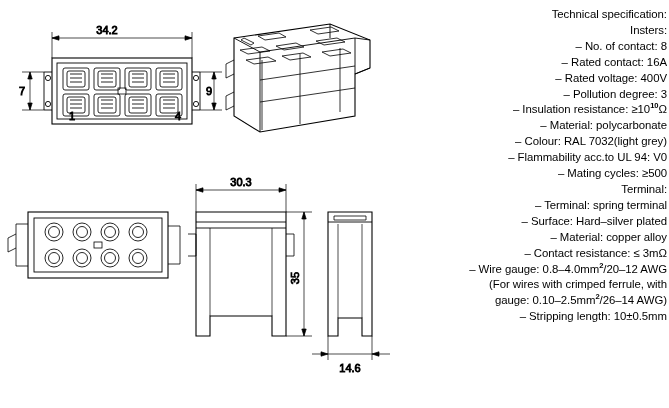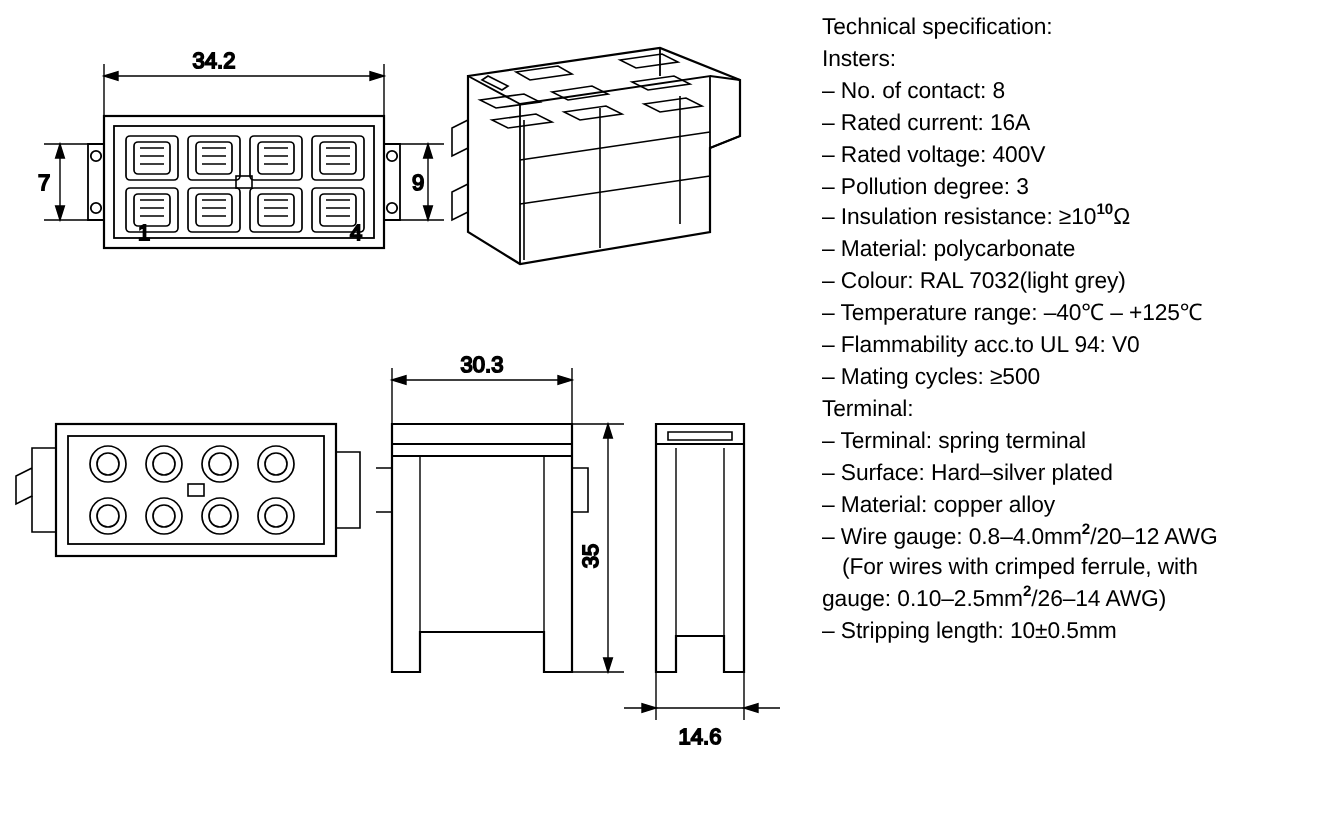--- a/index.html
+++ b/index.html
@@ -37,20 +37,21 @@
   }
   
   #spec {
     position: absolute;
     left: 411px;
     top: 7px;
     width: 256px;
     font-size: 11.4px;
     line-height: 15.9px;
     letter-spacing: -0.05px;
+    text-align: right;
   }
   .spec-line {
     white-space: nowrap;
   }
   .indent {
     padding-left: 10px;
   }
   sup {
     font-size: 7.6px;
     vertical-align: super;
@@ -237,32 +238,32 @@
         <text class="dimtext" x="350" y="356" text-anchor="middle">14.6</text>
 
       </g>
     </svg>
   </div>
 
   <div id="spec">
     <div class="spec-line">Technical specification:</div>
     <div class="spec-line">Insters:</div>
     <div class="spec-line">–  No. of contact: 8</div>
-    <div class="spec-line">–  Rated current:  16A</div>
+    <div class="spec-line">–  Rated contact:  16A</div>
     <div class="spec-line">–  Rated voltage:  400V</div>
     <div class="spec-line">–  Pollution degree: 3</div>
     <div class="spec-line"><span>–  Insulation resistance: ≥10</span><sup>10</sup><span>Ω</span></div>
     <div class="spec-line">–  Material:  polycarbonate</div>
     <div class="spec-line">–  Colour: RAL 7032(light grey)</div>
-    <div class="spec-line">–  Temperature range: –40℃ – +125℃</div>
     <div class="spec-line">–  Flammability acc.to UL 94: V0</div>
     <div class="spec-line">–  Mating cycles: ≥500</div>
     <div class="spec-line">Terminal:</div>
     <div class="spec-line">–  Terminal:  spring terminal</div>
     <div class="spec-line">–  Surface:  Hard–silver plated</div>
     <div class="spec-line">–  Material:  copper alloy</div>
+    <div class="spec-line"><span>–  Contact resistance: ≤ 3m</span><span>Ω</span></div>
     <div class="spec-line"><span>–  Wire gauge: 0.8–4.0mm</span><sup>2</sup><span>/20–12 AWG</span></div>
     <div class="spec-line indent">(For wires with crimped ferrule, with</div>
     <div class="spec-line"><span>gauge: 0.10–2.5mm</span><sup>2</sup><span>/26–14 AWG)</span></div>
     <div class="spec-line">–  Stripping length: 10±0.5mm</div>
   </div>
 
 </div>
 
 </body></html>

